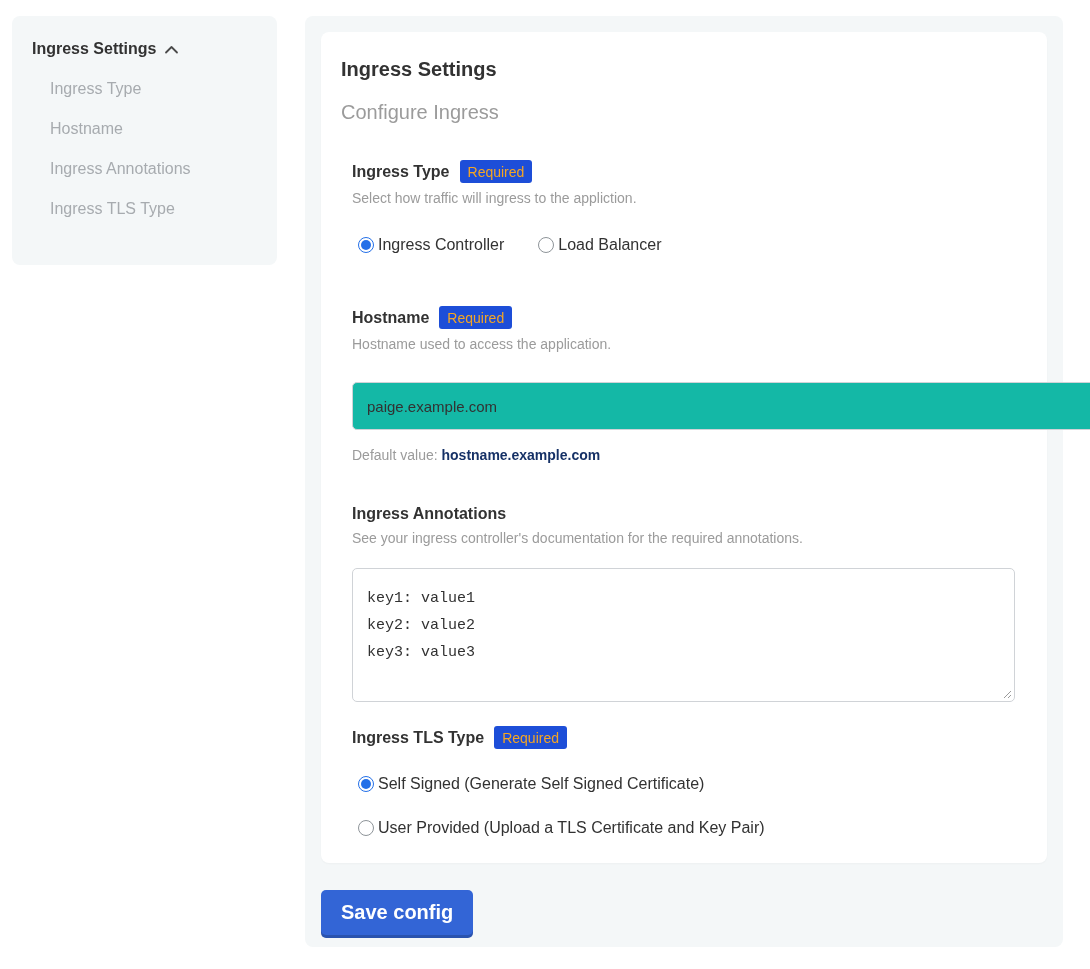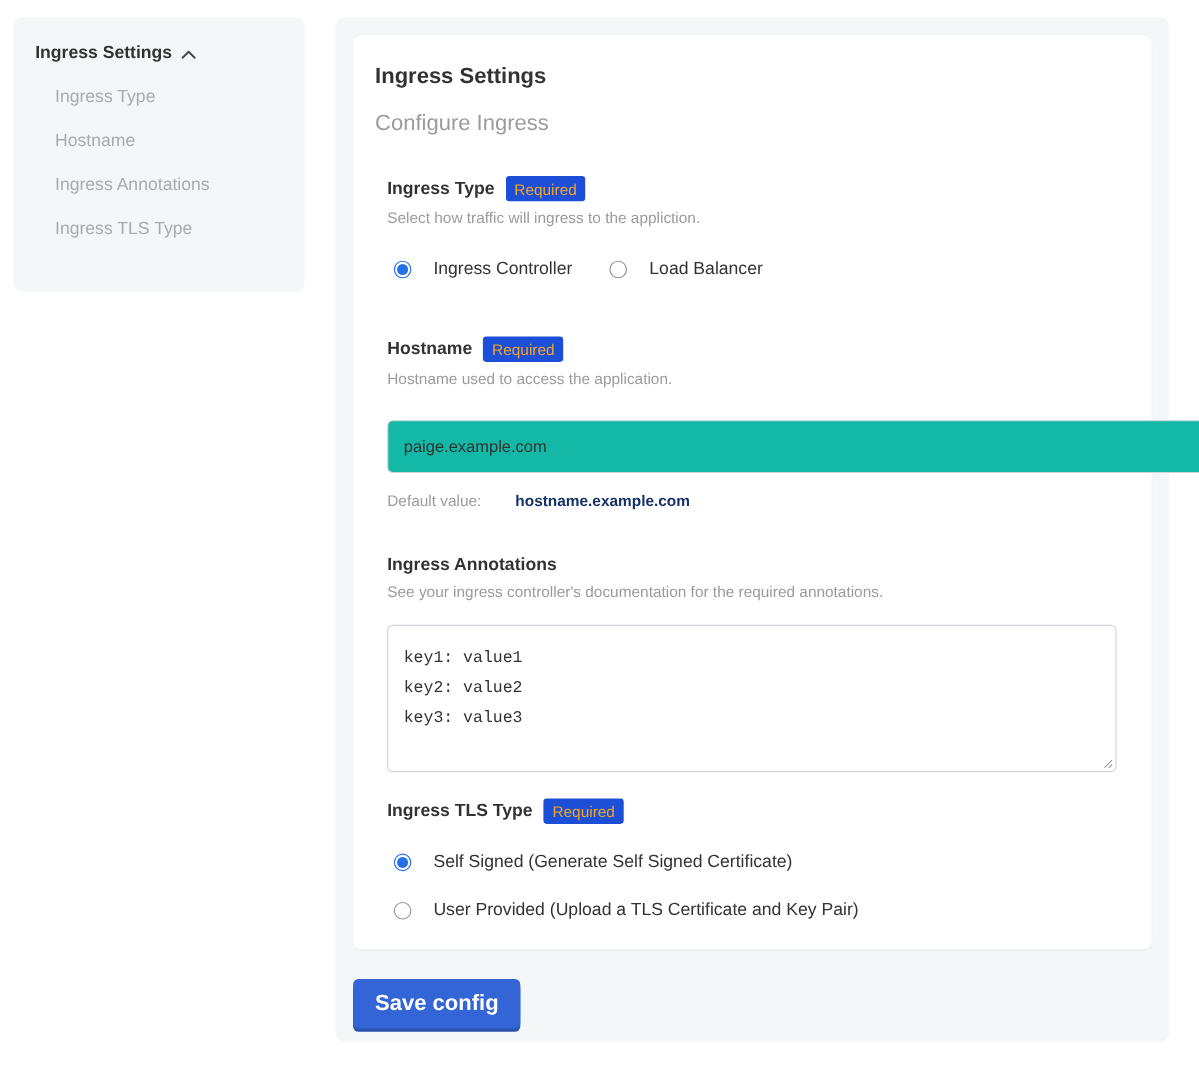--- a/index.html
+++ b/index.html
@@ -42,41 +42,41 @@
 
   .section-ingress-type { margin-top:36px; }
   .section-hostname     { margin-top:52px; }
   .section-annotations  { margin-top:42px; }
   .section-tls          { margin-top:24px; }
 
   
   .radio-row { display:flex; align-items:center; gap:34px; margin-top:30px; margin-left:6px; }
   .radio-stack { margin-top:26px; margin-left:6px; }
   .radio-stack .radio-option { margin-top:26px; }
-  .radio-option { display:flex; align-items:center; gap:20px; cursor:pointer; }
+  .radio-option { display:flex; align-items:center; gap:4px; cursor:pointer; }
   .radio {
     width:16px; height:16px; border-radius:50%; background:#fff;
     border:1px solid #8e9499; position:relative; flex:0 0 16px;
   }
   .radio.selected { border:1.5px solid #2470e8; }
   .radio.selected::after {
     content:""; position:absolute; left:2px; top:2px; right:2px; bottom:2px;
     border-radius:50%; background:#2470e8;
   }
   .radio-label { font-size:16px; color:#323232; }
 
   
   .text-input {
     display:block; margin-top:30px; width:773px; height:48px;
     border:1px solid #d0d3d7; border-radius:5px; padding:0 14px;
     font-size:15px; color:#323232; font-family:"Liberation Sans", sans-serif;
     background:#14b8a6; outline:none;
   }
   .default-line { margin-top:17px; font-size:14px; color:#9b9b9b; }
-  .default-line b { color:#163166; font-weight:bold;margin-left:27px; }
+  .default-line b { color:#163166; font-weight:bold; }
 
   
   .textarea-wrap { position:relative; margin-top:22px; width:663px; }
   .config-textarea {
     display:block; width:663px; height:134px; resize:none;
     border:1px solid #d0d3d7; border-radius:5px; padding:16px 14px;
     font-family:"Liberation Mono", monospace; font-size:15px; line-height:27px;
     color:#323232; background:#fff; outline:none;
   }
   .resize-handle { position:absolute; right:3px; bottom:3px; cursor:nwse-resize; line-height:0; }

